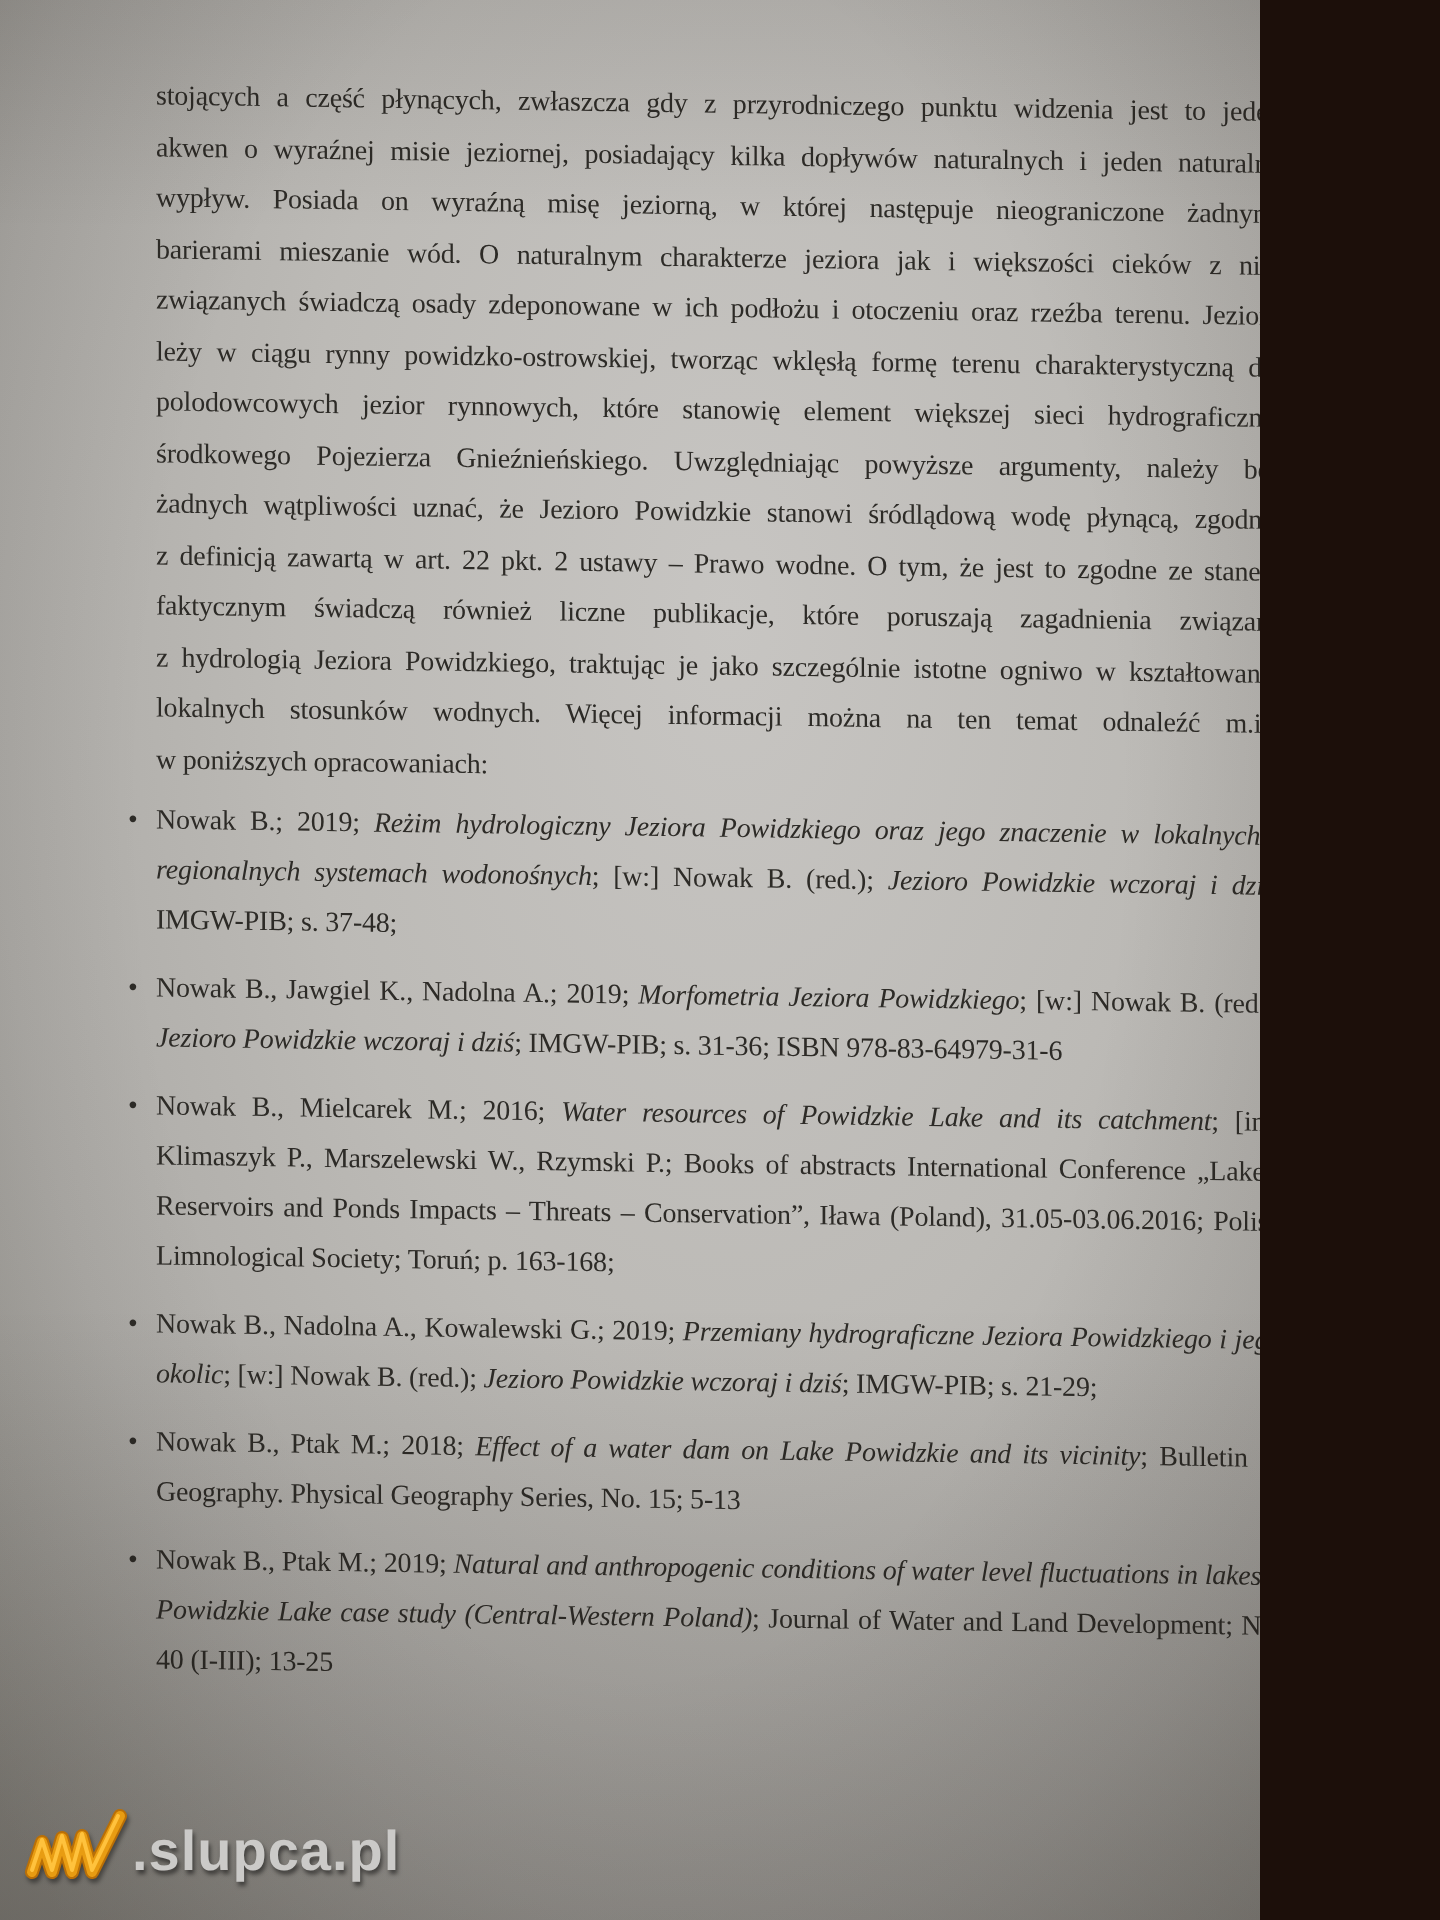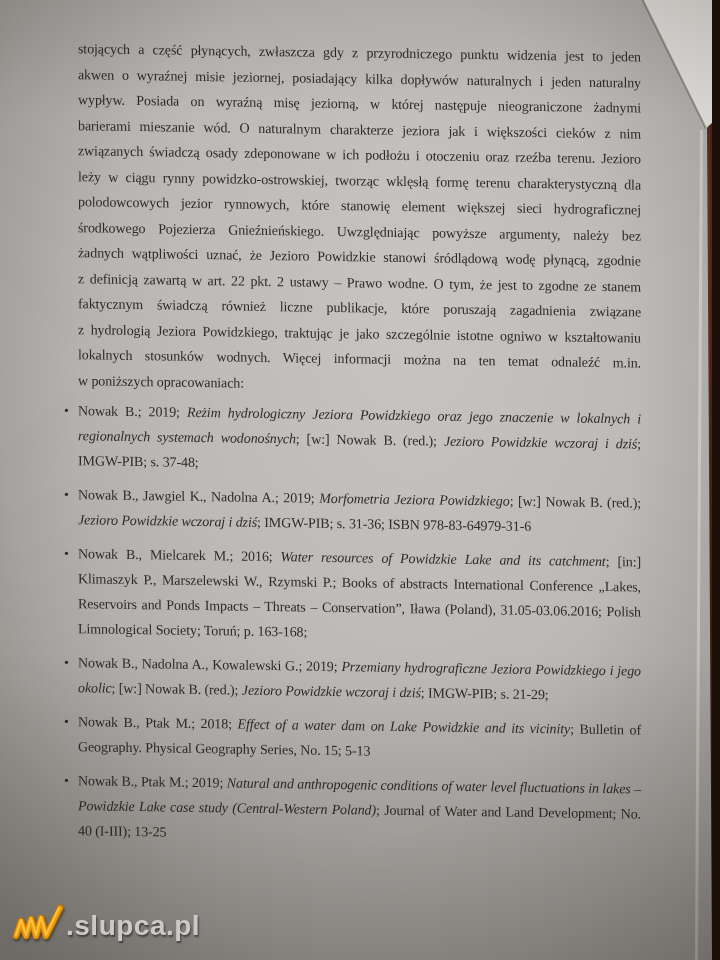--- a/index.html
+++ b/index.html
@@ -1,17 +1,17 @@
 <!DOCTYPE html>
 <html><head>
 <meta charset="utf-8">
 <style>
   html,body{margin:0;padding:0;background:#1c0f0a;}
   #stage{
-    position:relative;width:712px;height:960px;overflow:hidden;
+    position:relative;width:630px;height:960px;overflow:hidden;
     font-family:"Liberation Serif", serif;
   }
   
   .table-bg{
     position:absolute;inset:0;
     background:linear-gradient(to bottom,#3a1b13 0%,#5a2c1e 22%,#4e2317 55%,#3a180f 85%,#2a100a 100%);
   }
   .table-bg::after{
     content:"";position:absolute;inset:0;
     background:repeating-linear-gradient(90deg,rgba(255,200,160,0.05) 0 3px,rgba(0,0,0,0.06) 3px 7px);

